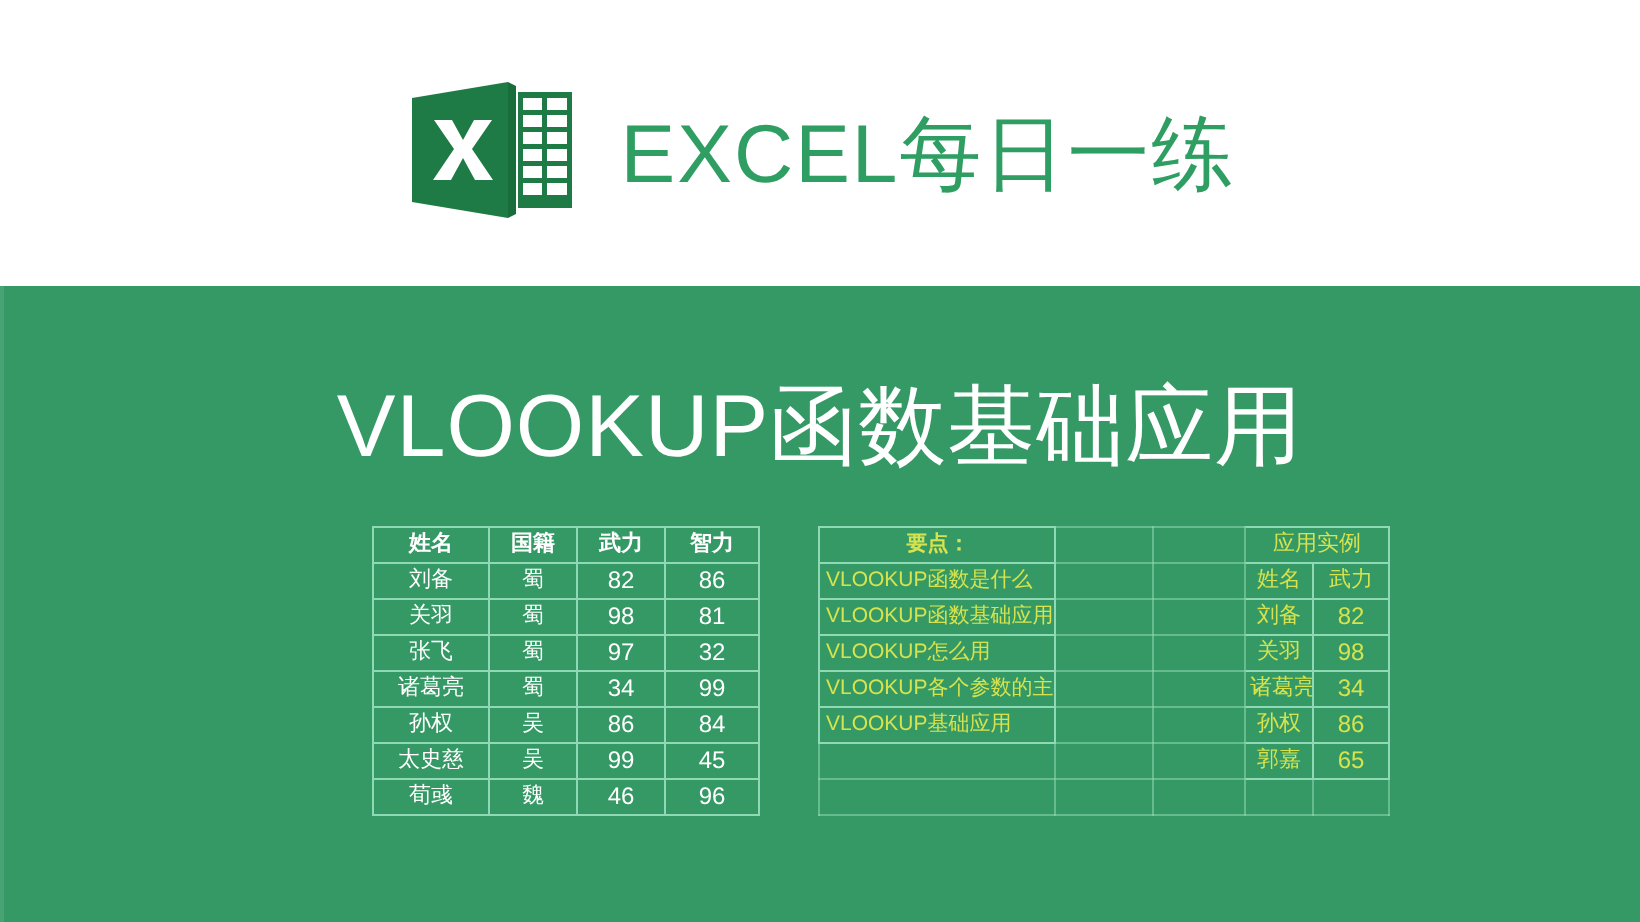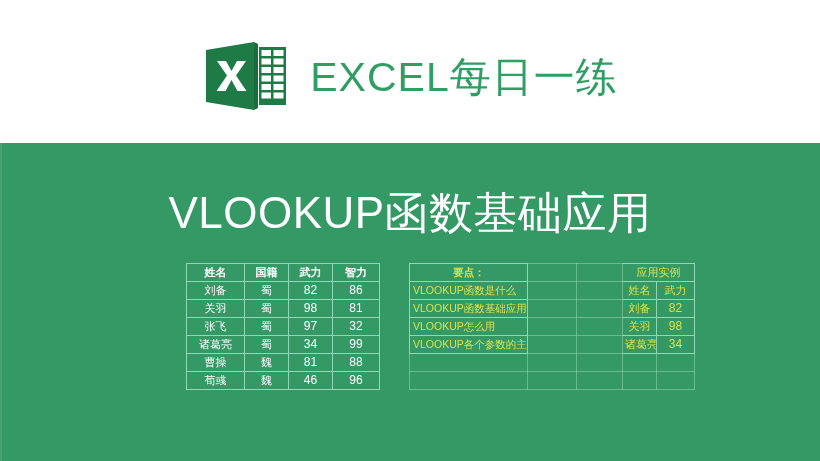--- a/index.html
+++ b/index.html
@@ -245,35 +245,47 @@
         <td class="num">34</td>
         <td class="num">99</td>
         <td class="spacer"></td>
         <td class="note">VLOOKUP各个参数的主要含义</td>
         <td class="blank"></td>
         <td class="blank"></td>
         <td class="yellow">诸葛亮</td>
         <td class="num-y">34</td>
       </tr>
 
-
-
-
-      <tr>
-        <td>曹操</td>
-        <td>魏</td>
-        <td class="num">81</td>
-        <td class="num">88</td>
-        <td class="spacer"></td>
-        <td class="blank"></td>
-        <td class="blank"></td>
-        <td class="blank"></td>
-        <td class="blank"></td>
-        <td class="blank"></td>
-      </tr>
+      <tr>
+        <td>孙权</td>
+        <td>吴</td>
+        <td class="num">86</td>
+        <td class="num">84</td>
+        <td class="spacer"></td>
+        <td class="note">VLOOKUP基础应用</td>
+        <td class="blank"></td>
+        <td class="blank"></td>
+        <td class="yellow">孙权</td>
+        <td class="num-y">86</td>
+      </tr>
+
+
+      <tr>
+        <td>太史慈</td>
+        <td>吴</td>
+        <td class="num">99</td>
+        <td class="num">45</td>
+        <td class="spacer"></td>
+        <td class="blank"></td>
+        <td class="blank"></td>
+        <td class="blank"></td>
+        <td class="yellow">郭嘉</td>
+        <td class="num-y">65</td>
+      </tr>
+
 
       <tr>
         <td>荀彧</td>
         <td>魏</td>
         <td class="num">46</td>
         <td class="num">96</td>
         <td class="spacer"></td>
         <td class="blank"></td>
         <td class="blank"></td>
         <td class="blank"></td>

